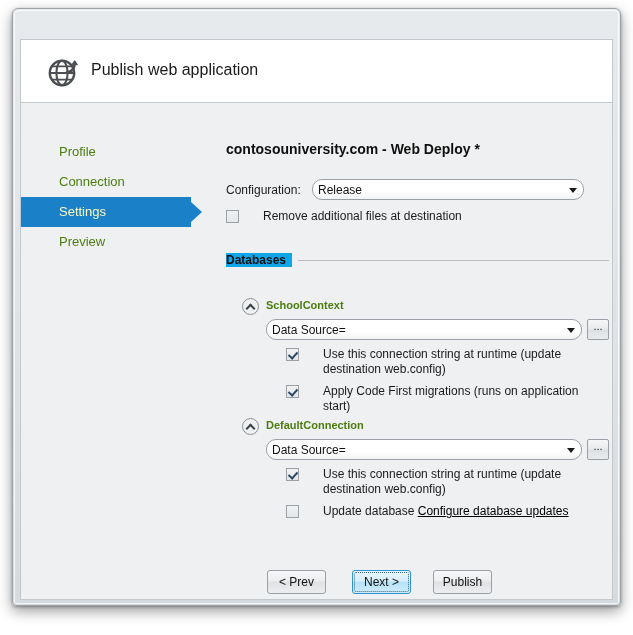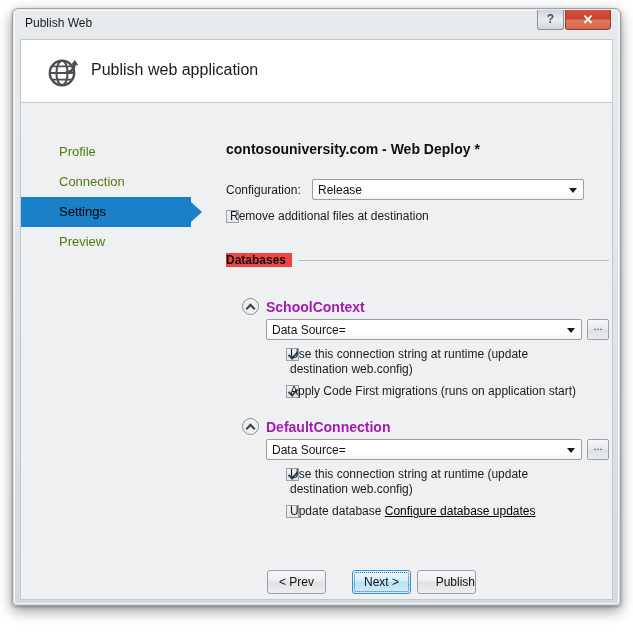--- a/index.html
+++ b/index.html
@@ -139,21 +139,21 @@
     height: 30px;
     line-height: 30px;
     padding-left: 38px;
     font-size: 13px;
     color: #4d7c0f;
     cursor: default;
     white-space: nowrap;
   }
   .side-item.active {
     background: #1a80c8;
-    color: #000000;
+    color: #fef9c3;
     width: 132px;
   }
   .side-item.active::after {
     content: "";
     position: absolute;
     right: -11px;
     top: 5px;
     width: 0;
     height: 0;
     border-top: 10px solid transparent;
@@ -182,21 +182,21 @@
     position: absolute;
     left: 0;
     top: 80px;
     font-size: 12px;
     color: #1b1b1b;
     text-align: center;
   }
   .combo {
     position: absolute;
     border: 1px solid #9aa0a6;
-    border-radius: 2px;
+    border-radius: 10px;
     background: linear-gradient(to bottom, #ffffff 0%, #ffffff 62%, #f2f3f4 100%);
     box-sizing: border-box;
     height: 21px;
     cursor: default;
   }
   .combo .val {
     position: absolute;
     left: 5px;
     top: 3px;
     font-size: 12px;
@@ -239,38 +239,38 @@
     left: 3px;
     top: 1px;
     width: 4px;
     height: 7px;
     border: solid #2d4a66;
     border-width: 0 2px 2px 0;
     transform: rotate(42deg);
   }
   .cblabel {
     position: absolute;
-    left: 4px;
+    left: 37px;
     top: 0;
     font-size: 12px;
     color: #1b1b1b;
     line-height: 15px;
   }
 
   #remove-files-row { left: 0; top: 106px; width: 330px; }
 
   
   #db-group-label {
     position: absolute;
     left: 0;
     top: 150px;
     font-size: 12px;
     font-weight: bold;
     color: #0f0f0f;
-    background: #ef4444;
+    background: #0ea5e9;
     padding-right: 6px;
   }
   #db-group-line {
     position: absolute;
     left: 72px;
     top: 157px;
     width: 311px;
     height: 1px;
     background: #b9bdc1;
   }
@@ -297,23 +297,23 @@
     width: 5px;
     height: 5px;
     border: solid #3c4145;
     border-width: 2px 0 0 2px;
     transform: rotate(45deg);
   }
   .db-name {
     position: absolute;
     left: 24px;
     top: 1px;
-    font-size: 14px;
+    font-size: 11px;
     font-weight: bold;
-    color: #a21caf;
+    color: #4d7c0f;
     white-space: nowrap;
   }
 
   .dots-btn {
     position: absolute;
     width: 22px;
     height: 21px;
     border: 1px solid #9aa0a6;
     border-radius: 2px;
     background: linear-gradient(to bottom, #f6f7f8 0%, #e8eaec 48%, #dde0e3 52%, #e9ebed 100%);
@@ -363,34 +363,29 @@
     background: linear-gradient(to bottom, #eaf6fd 0%, #d6eefb 46%, #b5e2f8 50%, #d0ecfb 100%);
   }
   .dlgbtn.default .focusring {
     position: absolute;
     left: 1px; top: 1px; right: 1px; bottom: 1px;
     border: 1px dotted #3a6a86;
     border-radius: 2px;
   }
   #btn-prev   { left: 246px; }
   #btn-next   { left: 331px; }
-  #btn-publish{ left: 396px; text-align: right; }
+  #btn-publish{ left: 412px; }
   #btn-close-dlg { left: 501px; }
 </style>
 </head>
 <body>
 
 <div id="window">
   <div id="window-inner-edge"></div>
 
-  <div id="titlebar">
-    <div id="title-text">Publish Web</div>
-    <div class="tb-btn" id="btn-help">?</div>
-    <div class="tb-btn" id="btn-close">✕</div>
-  </div>
 
   <div id="header-band">
     <div id="header-icon">
       <svg width="36" height="36" viewBox="0 0 36 36">
         <circle cx="16" cy="19" r="12.2" fill="none" stroke="#4b4f53" stroke-width="2.4"></circle>
         <ellipse cx="16" cy="19" rx="5.6" ry="12.2" fill="none" stroke="#4b4f53" stroke-width="2.1"></ellipse>
         <line x1="3.8" y1="19" x2="28.2" y2="19" stroke="#4b4f53" stroke-width="2.1"></line>
         <line x1="5.6" y1="12.3" x2="26.4" y2="12.3" stroke="#4b4f53" stroke-width="1.7"></line>
         <line x1="5.6" y1="25.7" x2="26.4" y2="25.7" stroke="#4b4f53" stroke-width="1.7"></line>
         <path d="M20.5 18.5 Q28.5 17.5 28.8 8.6" fill="none" stroke="#4b4f53" stroke-width="2.6" stroke-linecap="round"></path>

